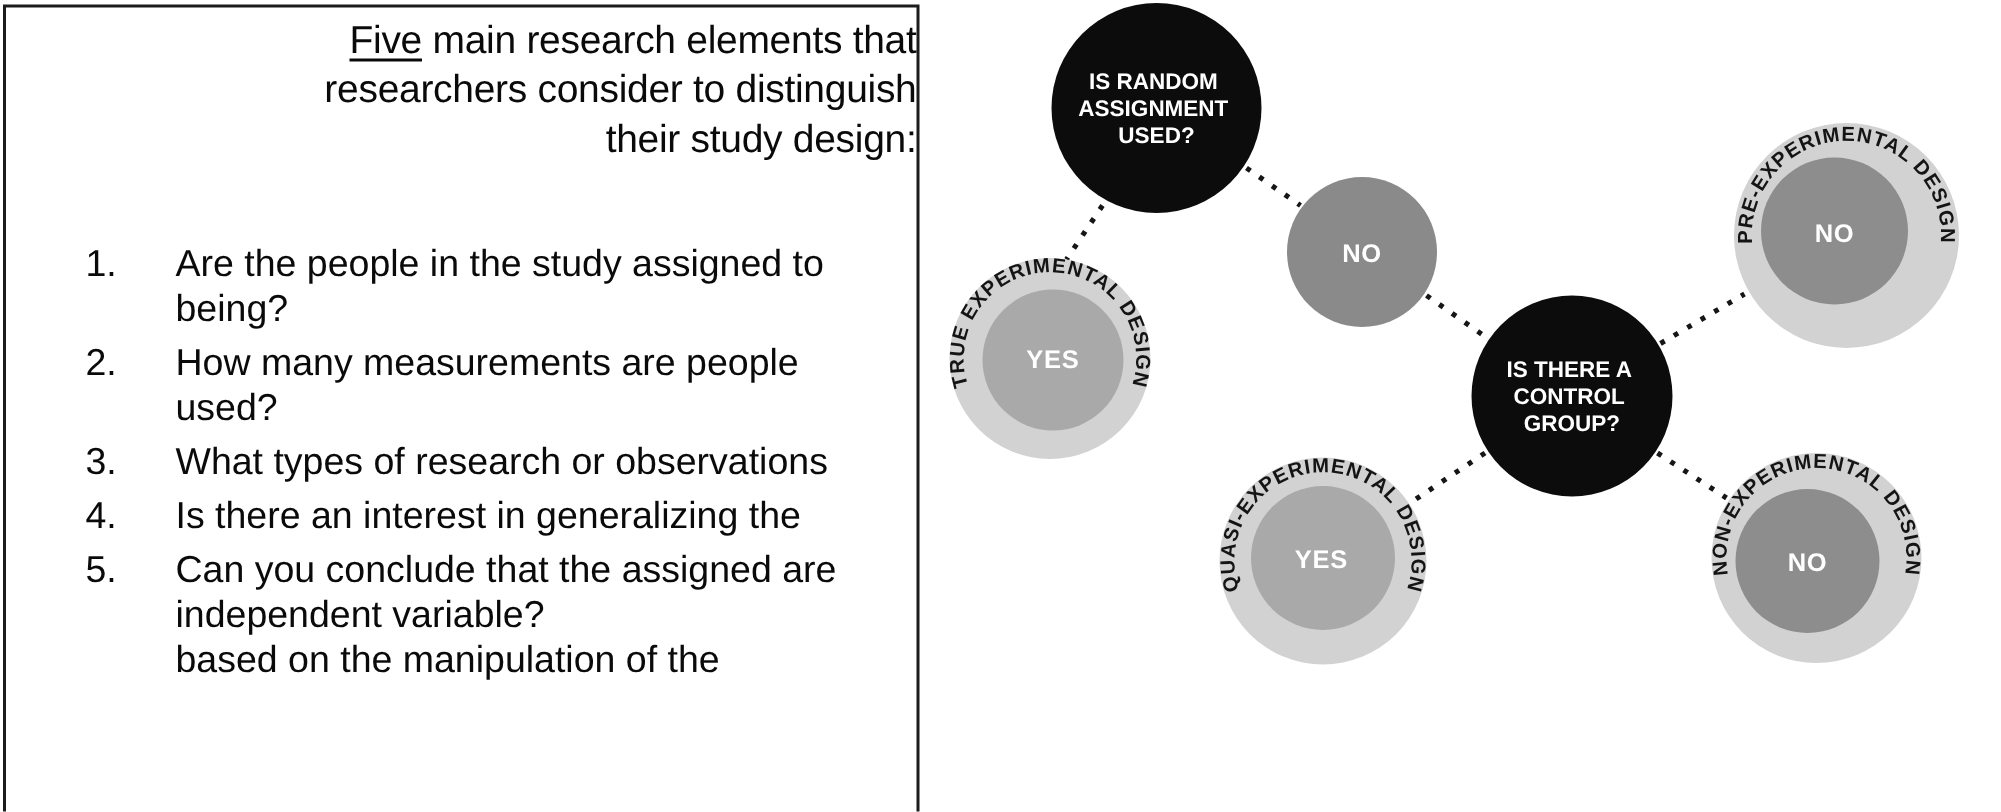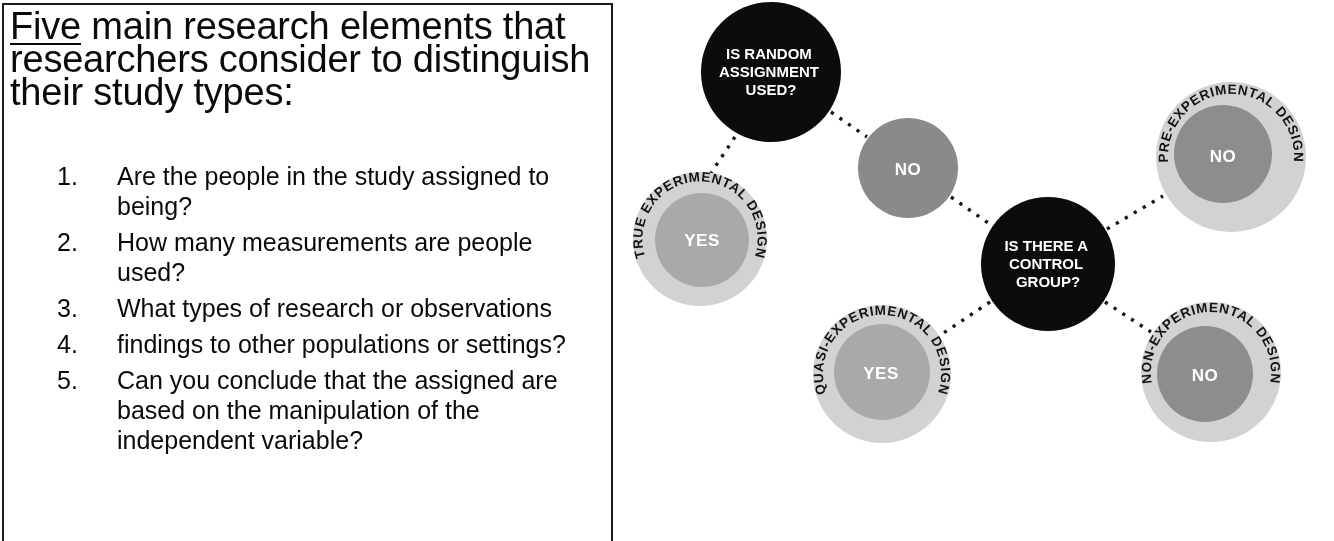--- a/index.html
+++ b/index.html
@@ -16,25 +16,26 @@
     position: absolute;
     left: 2px; top: 3px;
     width: 611px; height: 560px; 
     border: 2px solid #1c1c1c;
     background: #ffffff;
     box-sizing: border-box;
     color: #0a0a0a;
   }
   .panel-title {
     margin: 5px 0 0 6px;
-    font-size: 38px;
+    font-size: 26px;
     line-height: 33px;
     font-weight: 400;
     letter-spacing: -0.2px;
     white-space: nowrap;
+    text-align: right;
   }
   .panel-title .t-line { display: block; }
   .panel-title .u {
     text-decoration: underline;
     text-decoration-thickness: 2px;
     text-underline-offset: 4px;
   }
   ol.q-list {
     list-style: none;
     margin: 52px 0 0 0;
@@ -135,43 +136,43 @@
         <tspan x="1048" y="269">CONTROL</tspan>
         <tspan x="1048" y="287">GROUP?</tspan>
       </text>
     </g>
   </svg>
 
   <div class="panel">
     <h1 class="panel-title">
       <span class="t-line"><span class="u">Five</span><span> main research elements that</span></span>
       <span class="t-line">researchers consider to distinguish</span>
-      <span class="t-line">their study types:</span>
+      <span class="t-line">their study design:</span>
     </h1>
 
     <ol class="q-list">
       <li>
         <span class="num">1.</span>
         <span class="line">Are the people in the study assigned to</span>
         <span class="line">being?</span>
       </li>
       <li>
         <span class="num">2.</span>
         <span class="line">How many measurements are people</span>
         <span class="line">used?</span>
       </li>
       <li>
         <span class="num">3.</span>
         <span class="line">What types of research or observations</span>
       </li>
       <li>
         <span class="num">4.</span>
-        <span class="line">findings to other populations or settings?</span>
+        <span class="line">Is there an interest in generalizing the</span>
       </li>
       <li>
         <span class="num">5.</span>
         <span class="line">Can you conclude that the assigned are</span>
+        <span class="line">independent variable?</span>
         <span class="line">based on the manipulation of the</span>
-        <span class="line">independent variable?</span>
       </li>
     </ol>
   </div>
 </div>
 
 </body></html>

